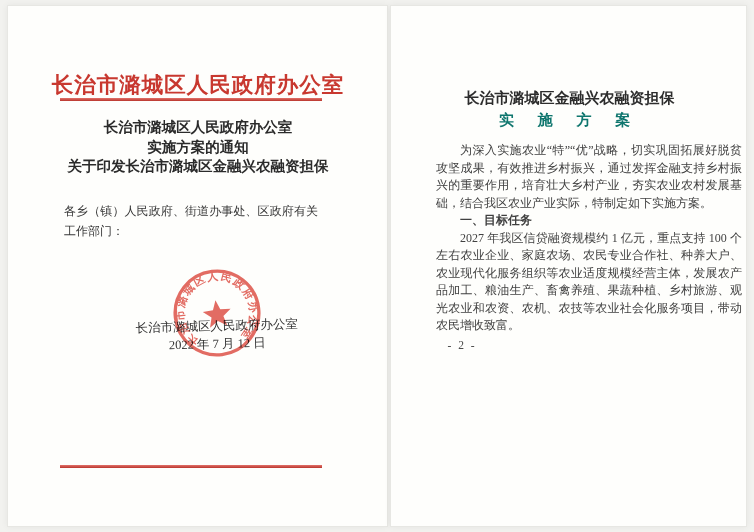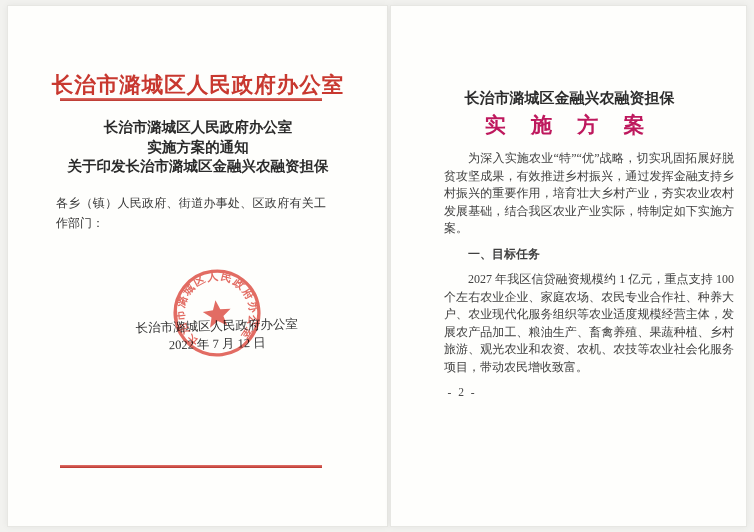--- a/index.html
+++ b/index.html
@@ -35,49 +35,49 @@
   .doc-title{
     position:absolute;top:112px;left:22px;width:336px;
     text-align:center;font-weight:bold;color:#2b2b2b;
     font-size:14.5px;line-height:19.5px;
   }
   .left-body{
     position:absolute;top:184px;left:44px;width:278px;
     font-size:12px;line-height:19.8px;color:#373737;
     text-align:justify;
   }
-  .left-body p{margin:4px;}
+  .left-body p{margin:12px;}
   .left-body .indent{text-indent:2em;}
   .signature{
     position:absolute;top:311px;left:109px;width:200px;
     text-align:center;font-size:12.5px;line-height:18px;color:#333;
     transform:rotate(-1.5deg);
   }
   .seal{
     position:absolute;left:163px;top:261px;width:92px;height:92px;
     opacity:.82;mix-blend-mode:multiply;transform:rotate(-7deg);
   }
 
   
   .r-title1{
     position:absolute;top:83px;left:20px;width:317px;
     text-align:center;font-weight:bold;font-size:15px;color:#2d2d2d;
     white-space:nowrap;
   }
   .r-title2{
     position:absolute;top:105px;left:20px;width:317px;
-    text-align:center;font-weight:bold;font-size:21px;color:#be185d;
+    text-align:center;font-weight:bold;font-size:15px;color:#0f766e;
     letter-spacing:10px;white-space:nowrap;
   }
   .r-body{
     position:absolute;top:136px;left:45px;width:306px;
     font-size:12px;line-height:17.5px;color:#414141;
     text-align:justify;
   }
-  .r-body p{margin:8px;text-indent:2em;}
+  .r-body p{margin:0;text-indent:2em;}
   .r-heading{font-weight:bold;color:#404040;}
   .page-number{
     margin-top:2px;font-size:11.5px;letter-spacing:2px;color:#4a4a4a;
     text-indent:1em;
   }
 </style>
 </head>
 <body>
 
 <div class="canvas">

